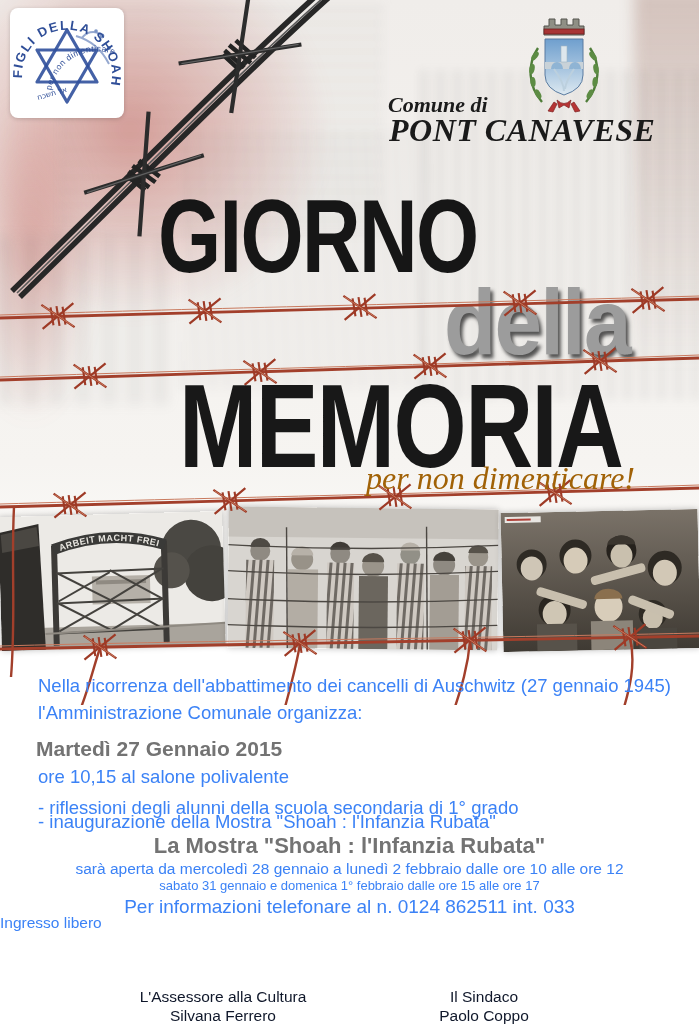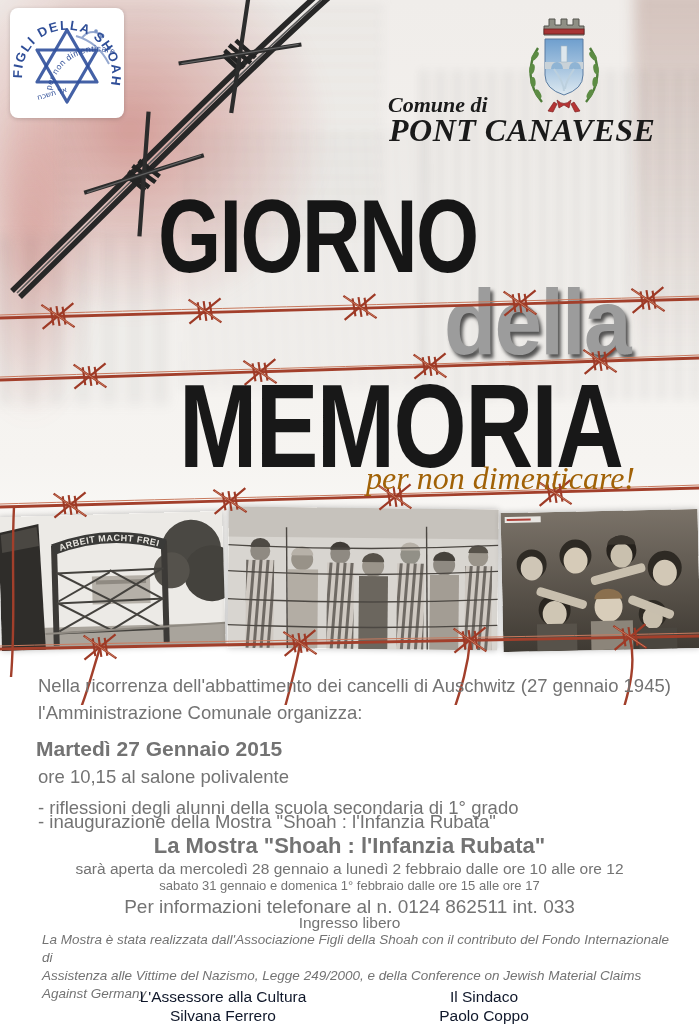--- a/index.html
+++ b/index.html
@@ -52,31 +52,31 @@
   .darkwire{left:-8px;top:-8px;z-index:2;}
   .redwires{left:0;top:285px;z-index:4;pointer-events:none;}
 
   
   .photo{z-index:3;box-shadow:0 0 6px rgba(0,0,0,.25);}
   .ph-gate{left:0;top:514px;width:224px;height:134px;transform:rotate(-1.6deg);}
   .ph-wirekids{left:228px;top:508px;width:270px;height:141px;transform:rotate(.6deg);}
   .ph-arms{left:502px;top:511px;width:197px;height:139px;transform:rotate(-1.2deg);}
 
   
-  .txt{z-index:6;color:#737373;}
+  .txt{z-index:6;color:#3b82f6;}
   .intro{left:38px;top:672px;font-size:18.5px;line-height:27px;}
   .date-red{left:36px;top:737px;font-size:21px;font-weight:bold;}
   .l-ore{left:38px;top:766px;font-size:18.5px;}
   .l-b1{left:38px;top:789px;font-size:18.5px;margin-top:8px;}
   .l-b2{left:38px;top:811px;font-size:18.5px;}
   .mostra-title{left:0;top:833px;width:699px;text-align:center;font-size:22px;font-weight:bold;}
   .c1{left:0;top:860px;width:699px;text-align:center;font-size:15.5px;}
   .c2{left:0;top:878px;width:699px;text-align:center;font-size:13px;}
   .c3{left:0;top:896px;width:699px;text-align:center;font-size:19px;}
-  .c4{left:0;top:914px;width:699px;text-align:center;font-size:15.5px;}
+  .c4{left:0;top:914px;width:699px;text-align:left;font-size:15.5px;}
   .footnote{left:42px;top:931px;width:630px;font-size:13.5px;font-style:italic;line-height:18px;}
   .sig{z-index:6;text-align:center;font-size:15.5px;line-height:19px;color:#0f172a;}
   .sig-left{left:118px;top:987px;width:210px;}
   .sig-right{left:384px;top:987px;width:200px;}
   .red{color:#737373;}
 </style>
 </head>
 <body>
 
 <div class="poster">
@@ -353,24 +353,20 @@
   <div class="abs txt l-ore">ore 10,15 al salone polivalente</div>
   <div class="abs txt l-b1">- riflessioni degli alunni della scuola secondaria di 1° grado</div>
   <div class="abs txt l-b2">- inaugurazione della Mostra "Shoah : l'Infanzia Rubata"</div>
 
   <div class="abs txt mostra-title red">La Mostra "Shoah : l'Infanzia Rubata"</div>
   <div class="abs txt c1">sarà aperta da mercoledì 28 gennaio a lunedì 2 febbraio dalle ore 10 alle ore 12</div>
   <div class="abs txt c2">sabato 31 gennaio e domenica 1° febbraio dalle ore 15 alle ore 17</div>
   <div class="abs txt c3">Per informazioni telefonare al n. 0124 862511 int. 033</div>
   <div class="abs txt c4">Ingresso libero</div>
 
-  <div class="abs txt footnote">
-    <div>La Mostra è stata realizzata dall'Associazione Figli della Shoah con il contributo del Fondo Internazionale di</div>
-    <div>Assistenza alle Vittime del Nazismo, Legge 249/2000, e della Conference on Jewish Material Claims Against Germany</div>
-  </div>
 
   <div class="abs sig sig-left">
     <div>L'Assessore alla Cultura</div>
     <div>Silvana Ferrero</div>
   </div>
   <div class="abs sig sig-right">
     <div>Il Sindaco</div>
     <div>Paolo Coppo</div>
   </div>
 

